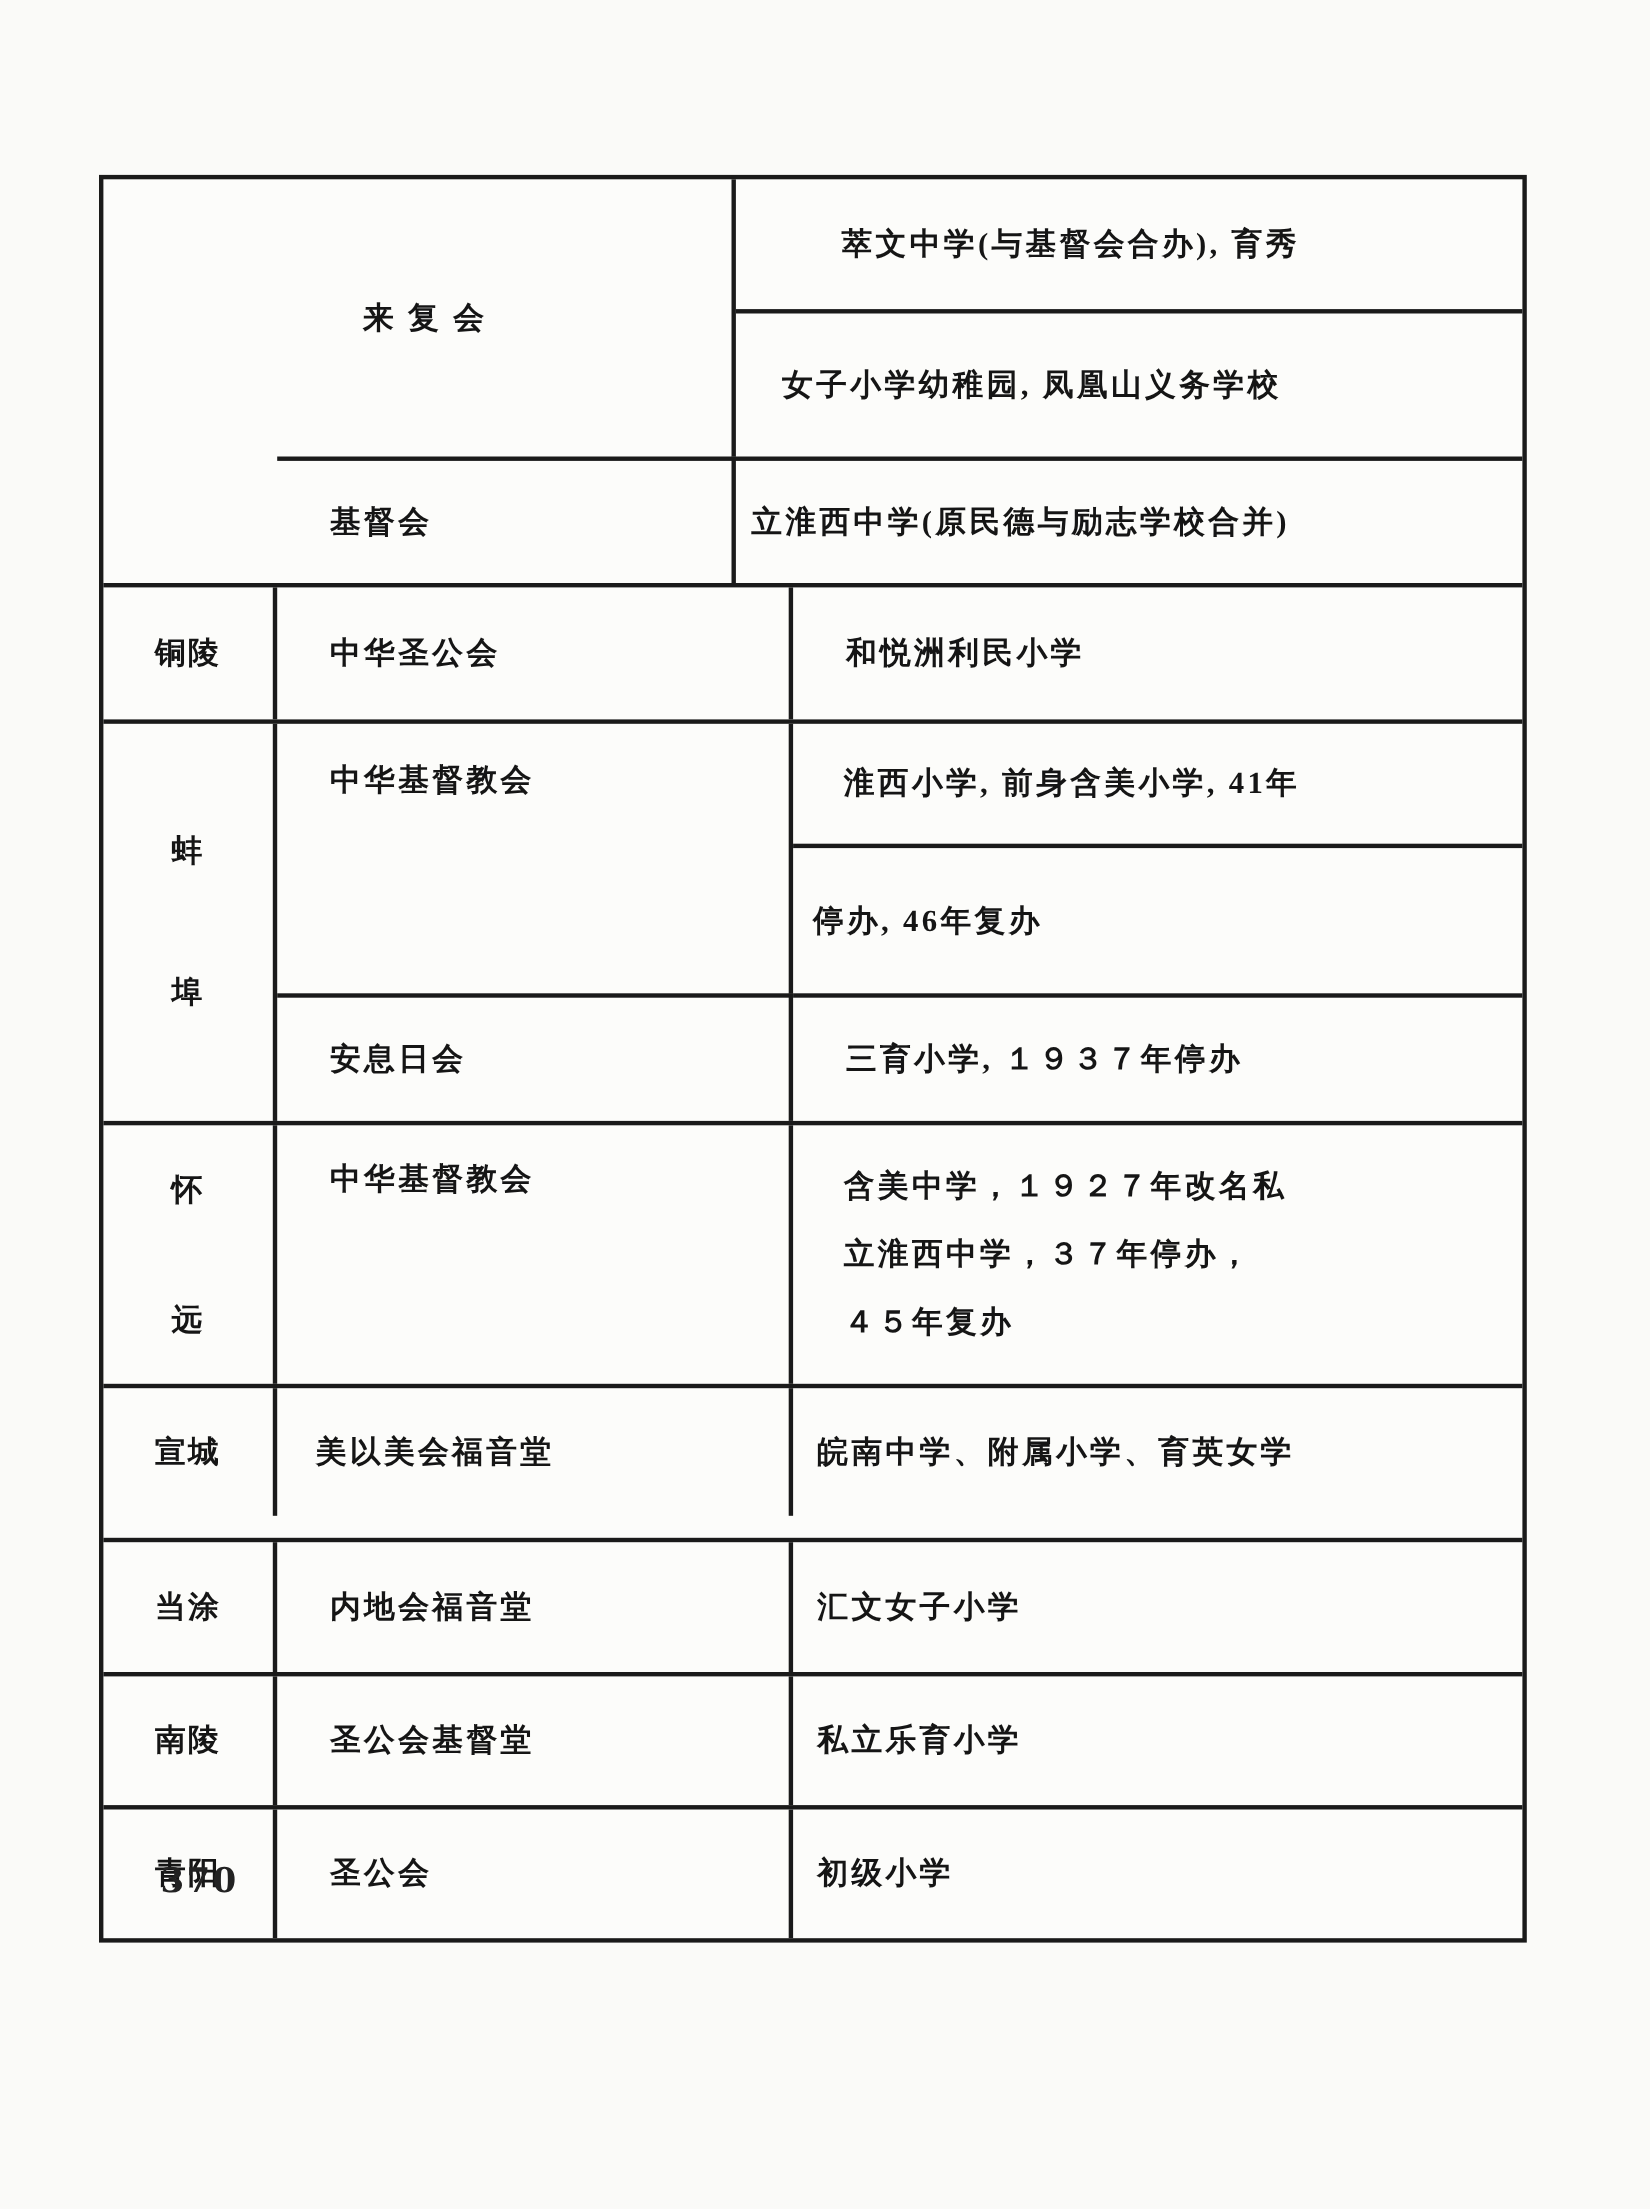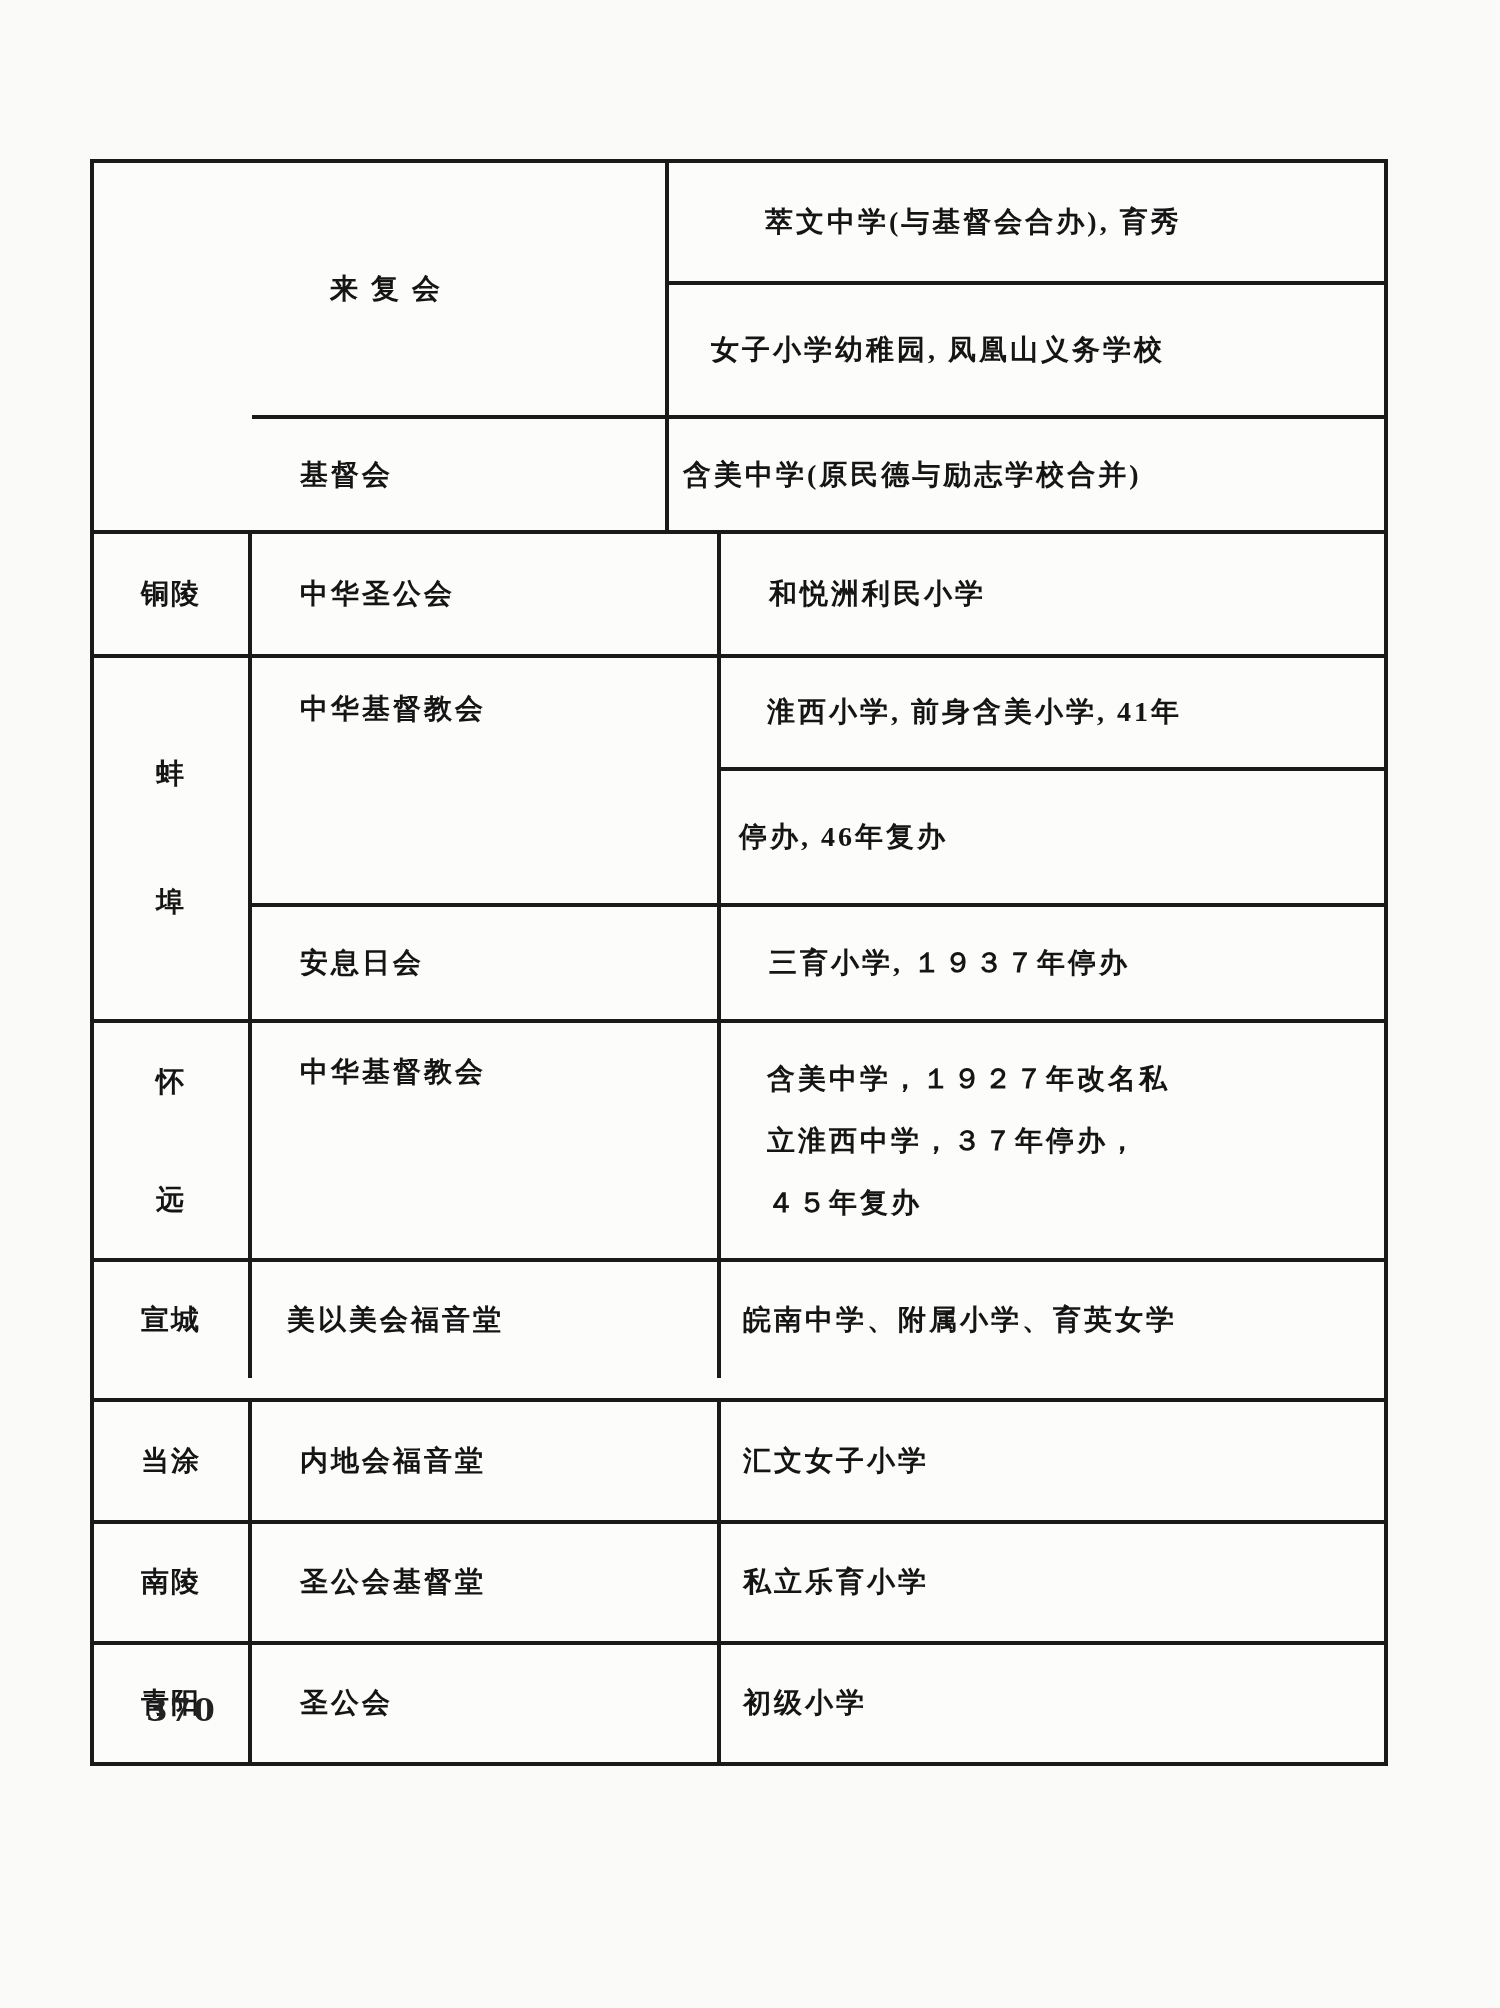--- a/index.html
+++ b/index.html
@@ -71,21 +71,21 @@
 </head>
 <body>
 
 <div class="scan-table">
 
   <div class="section" style="height:372px; grid-template-columns:158px 417px 1fr; grid-template-rows:122px 130px 1fr;">
     <div class="cell br" style="grid-area:1/2/3/3; padding-left:78px;">来 复 会</div>
     <div class="cell bb" style="grid-area:1/3/2/4; padding-left:96px;">萃文中学(与基督会合办), 育秀</div>
     <div class="cell" style="grid-area:2/3/3/4; padding-left:42px;">女子小学幼稚园, 凤凰山义务学校</div>
     <div class="cell br bt" style="grid-area:3/2/4/3; padding-left:48px;">基督会</div>
-    <div class="cell bt" style="grid-area:3/3/4/4; padding-left:14px;">含美中学(原民德与励志学校合并)</div>
+    <div class="cell bt" style="grid-area:3/3/4/4; padding-left:14px;">立淮西中学(原民德与励志学校合并)</div>
   </div>
 
   <div class="section bt" style="height:125px; grid-template-columns:158px 469px 1fr; grid-template-rows:1fr;">
     <div class="cell loc br">铜陵</div>
     <div class="cell br" style="padding-left:48px;">中华圣公会</div>
     <div class="cell" style="padding-left:48px;">和悦洲利民小学</div>
   </div>
 
   <div class="section bt" style="height:370px; grid-template-columns:158px 469px 1fr; grid-template-rows:113px 132px 1fr;">
     <div class="cell loc loc-vert br" style="grid-area:1/1/4/2; gap:90px;">

